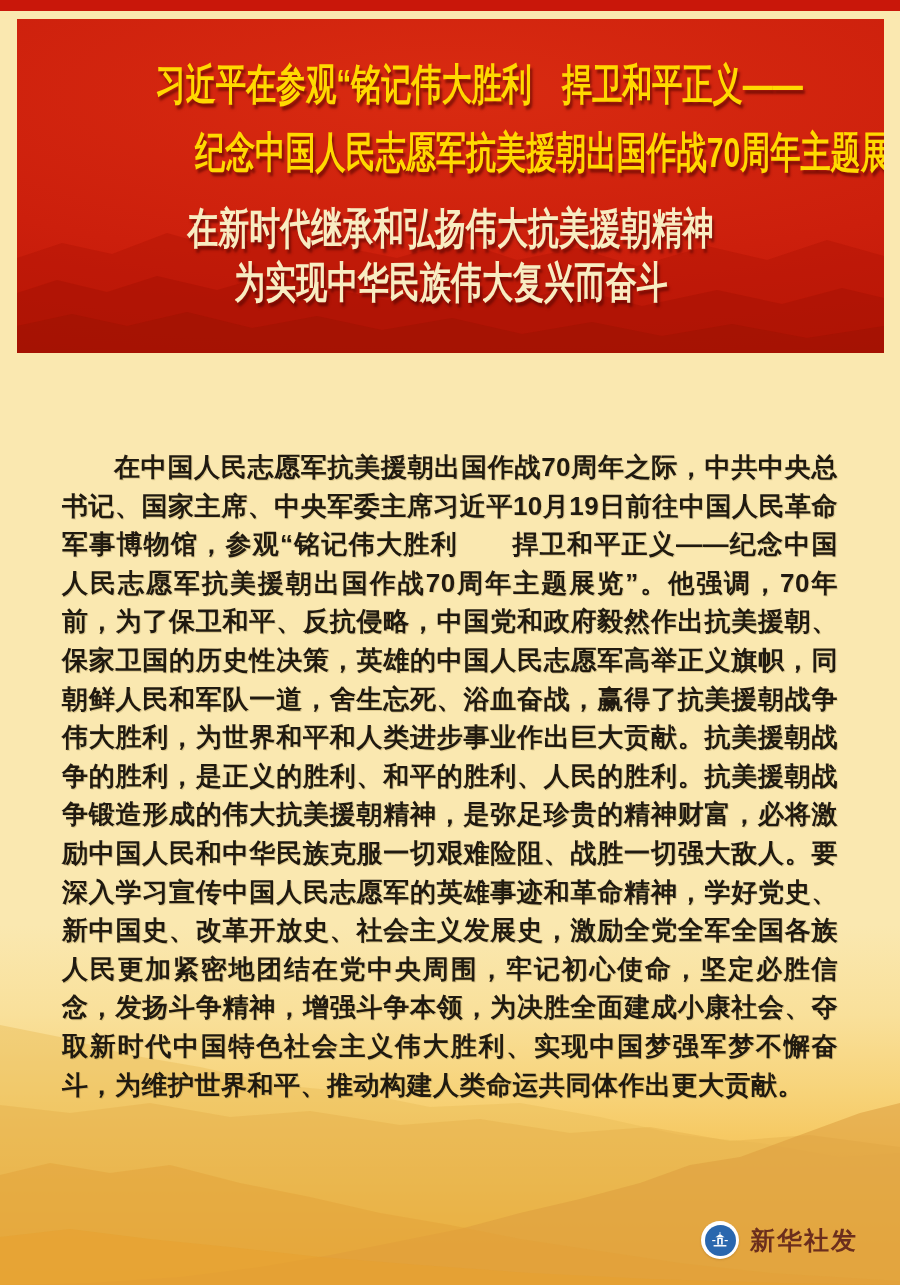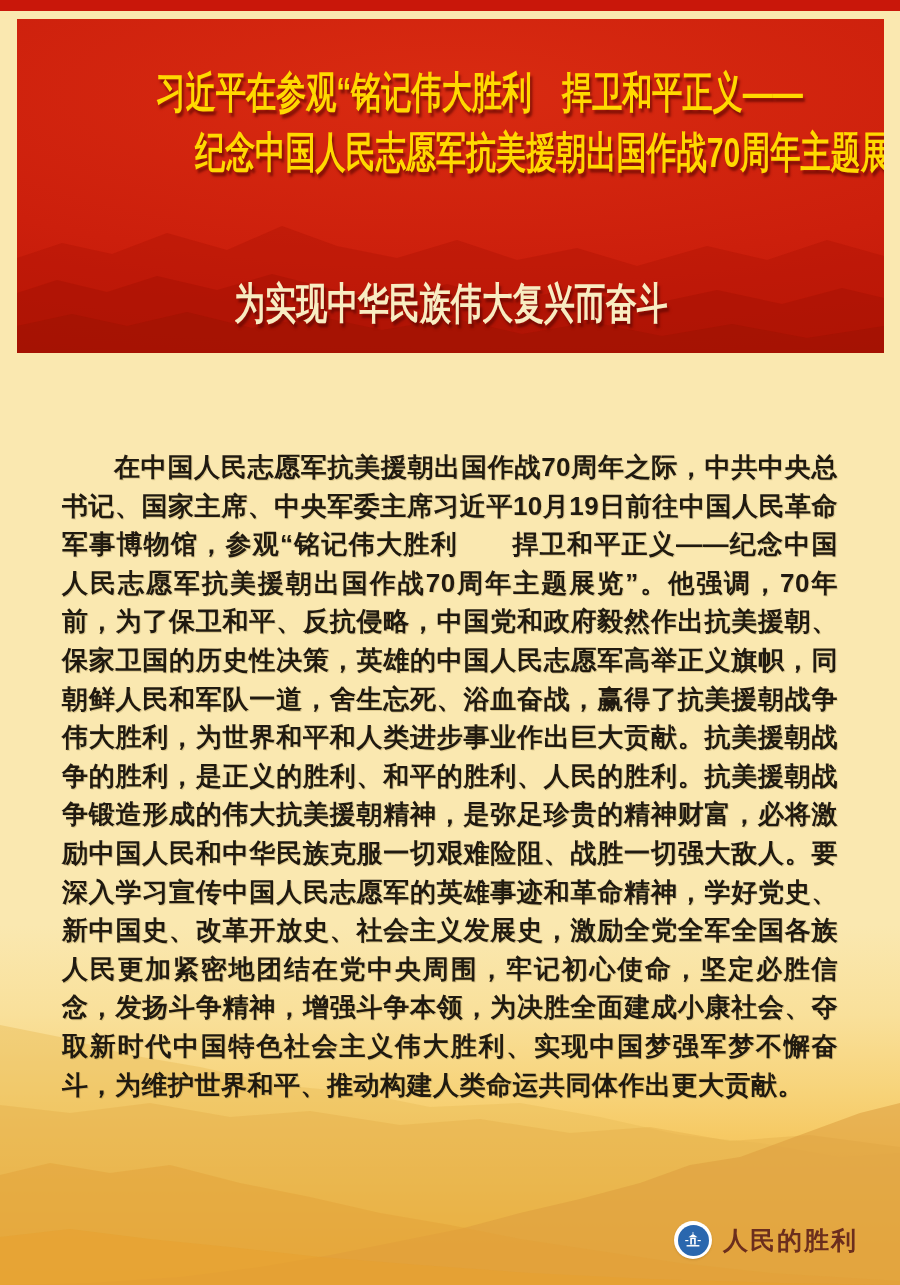--- a/index.html
+++ b/index.html
@@ -42,24 +42,24 @@
   .title-main {
     font-size: 43px; color: #ffd900;
     text-shadow: 3px 4px 3px rgba(88, 4, 0, 0.65);
   }
   .title-main > span { transform: scaleX(0.70); transform-origin: center; }
   .title-sub {
     font-size: 43px; color: #f8ecc2;
     text-shadow: 3px 4px 3px rgba(80, 4, 0, 0.6);
   }
   .title-sub > span { transform: scaleX(0.72); transform-origin: center; }
-  .tl1 { top: 42px; margin-top: 8px; }
+  .tl1 { top: 42px; }
   .tl2 { top: 110px; }
   .tl3 { top: 186px; }
-  .tl4 { top: 261px; text-align: center; }
+  .tl4 { top: 240px; text-align: center; }
 
   
   .article {
     position: absolute; top: 448px; left: 62px; width: 776px;
     font-size: 26px; line-height: 38.6px;
     color: #201a10; font-weight: 600;
     text-align: justify; text-indent: 2em;
     letter-spacing: 0.5px;
     text-shadow: 1px 1px 0 rgba(140, 110, 40, 0.25);
   }
@@ -104,20 +104,23 @@
       <path d="M0,105 L40,92 L90,104 L140,88 L200,102 L255,86 L310,100 L370,112 L430,96 L495,114 L555,100 L625,118 L700,102 L765,116 L825,100 L867,110 L867,165 L0,165 Z" fill="#a81303" opacity="0.55"></path>
       <path d="M0,138 L55,126 L110,138 L170,124 L235,140 L300,128 L365,142 L435,130 L505,146 L575,134 L645,148 L715,136 L790,150 L867,138 L867,165 L0,165 Z" fill="#9c1102" opacity="0.5"></path>
     </svg>
 
     <div class="title-line title-main tl1">
       <span>习近平在参观“铭记伟大胜利　捍卫和平正义——</span>
     </div>
     <div class="title-line title-main tl2">
       <span>纪念中国人民志愿军抗美援朝出国作战70周年主题展览”时强调</span>
     </div>
+    <div class="title-line title-sub tl3">
+      <span>在新时代继承和弘扬伟大抗美援朝精神</span>
+    </div>
     <div class="title-line title-sub tl4">
       <span>为实现中华民族伟大复兴而奋斗</span>
     </div>
   </div>
 
   <svg class="bottom-mountains" viewBox="0 0 900 300" preserveAspectRatio="none">
     <path d="M0,40 L60,52 L130,70 L200,82 L280,100 L360,108 L430,122 L520,118 L600,132 L680,150 L760,158 L840,172 L900,168 L900,300 L0,300 Z" fill="#e9bd59" opacity="0.45"></path>
     <path d="M0,120 L70,128 L150,118 L230,132 L310,126 L400,140 L480,134 L570,148 L650,142 L730,156 L810,150 L900,162 L900,300 L0,300 Z" fill="#e3ac48" opacity="0.4"></path>
     <path d="M900,118 L860,128 L800,150 L740,172 L690,180 L640,198 L580,214 L520,228 L460,244 L400,256 L330,270 L260,282 L180,292 L90,298 L0,300 L900,300 Z" fill="#dd9c3e" opacity="0.55"></path>
     <path d="M0,190 L50,178 L110,188 L170,180 L240,198 L310,212 L380,228 L450,240 L520,254 L600,266 L680,278 L770,288 L900,296 L900,300 L0,300 Z" fill="#e2a037" opacity="0.45"></path>
@@ -135,16 +138,16 @@
             <polygon points="7,9 17,9 12,5.5"></polygon>
             <rect x="9" y="9.5" width="6" height="7.5"></rect>
             <rect x="10.8" y="11" width="2.4" height="6" fill="#2a67ae"></rect>
             <rect x="5" y="17.5" width="14" height="1.6"></rect>
             <rect x="3.5" y="12" width="3.5" height="1.3"></rect>
             <rect x="17" y="12" width="3.5" height="1.3"></rect>
           </g>
         </svg>
       </div>
     </div>
-    <span class="credit-text">人民的胜利</span>
+    <span class="credit-text">新华社发</span>
   </div>
 
 </div>
 
 </body></html>

